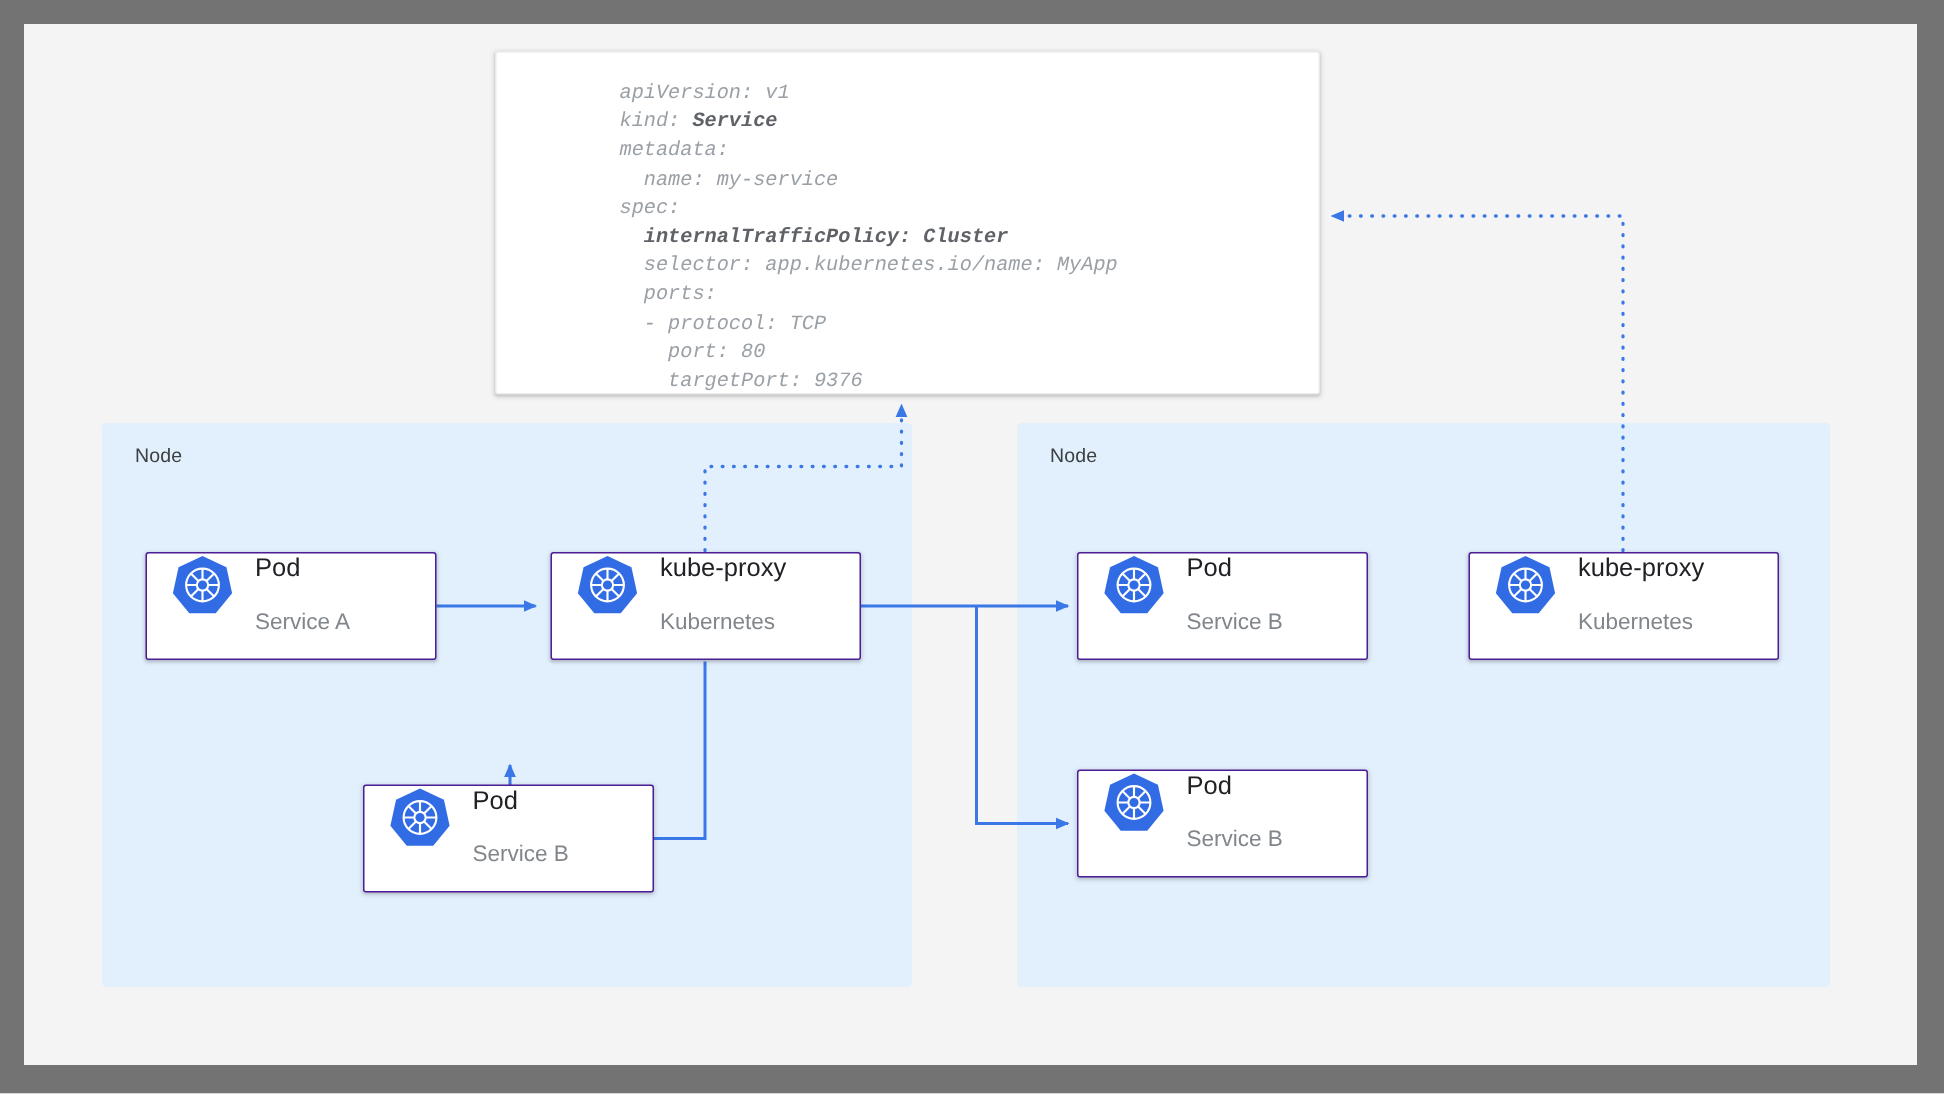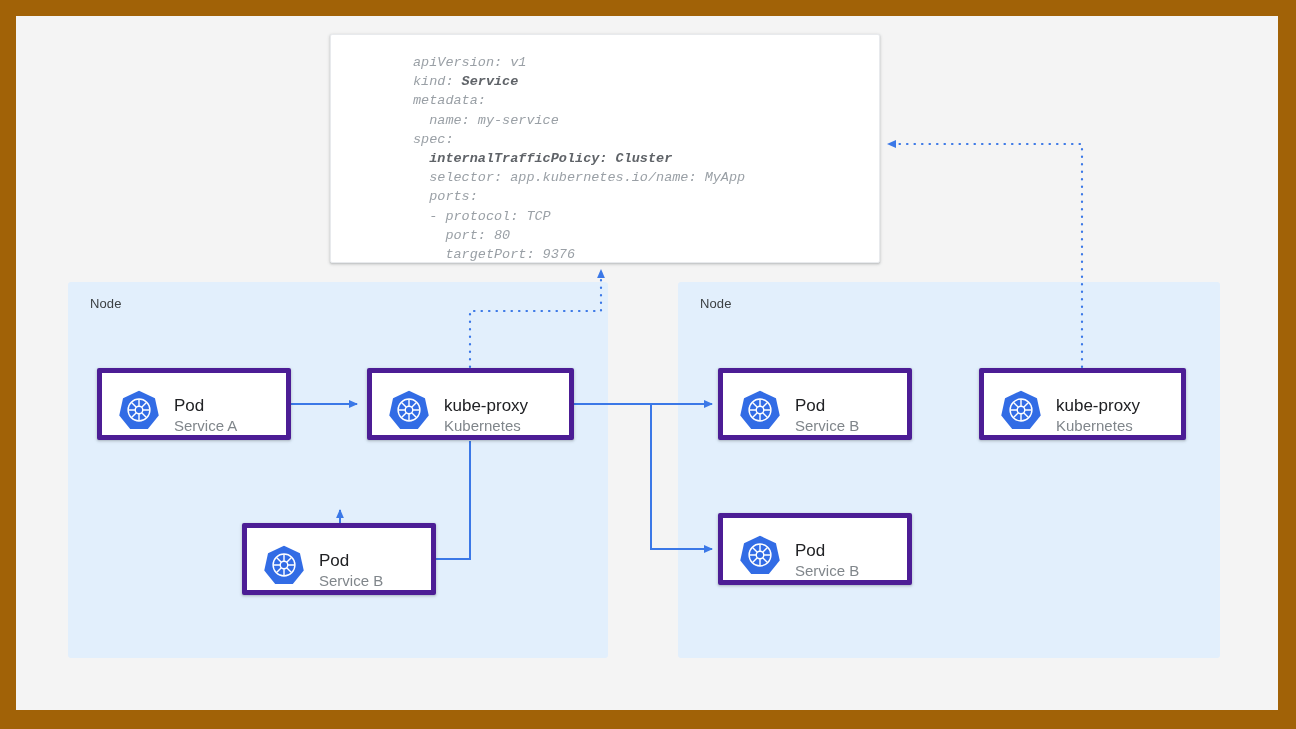--- a/index.html
+++ b/index.html
@@ -6,21 +6,21 @@
     margin: 0;
     padding: 0;
     background: #ffffff;
     font-family: "Liberation Sans", sans-serif;
   }
   #stage {
     position: relative;
     width: 1296px;
     height: 729px;
     overflow: hidden;
-    background: #a16207;
+    background: #737373;
   }
   
   .canvas {
     position: absolute;
     left: 16px;
     top: 16px;
     width: 1262px;
     height: 694px;
     background: #f4f4f4;
   }
@@ -35,44 +35,45 @@
     left: 22px;
     top: 14px;
     font-size: 13px;
     color: #3c4043;
     letter-spacing: .1px;
   }
   
   .card {
     position: absolute;
     background: #ffffff;
-    border: 5px solid #4c1d95;
+    border: 1px solid #4c1d95;
     border-radius: 2px;
     box-shadow: 0 1px 2px rgba(60,64,67,.22), 0 1px 3px 1px rgba(60,64,67,.10);
     display: flex;
-    align-items: flex-end;
+    align-items: flex-start;
     box-sizing: border-box;
   }
   .card .k8s {
     flex: 0 0 auto;
     margin-left: 16px;
     margin-right: 14px;
   }
   .card .txt {
     display: flex;
     flex-direction: column;
     line-height: 1.22;
   }
   .card .t1 {
     font-size: 17px;
     color: #202124;
   }
   .card .t2 {
     font-size: 15px;
     color: #80868b;
+    margin-top: 16px;
   }
   
   .yaml {
     position: absolute;
     left: 330px;
     top: 34px;
     width: 550px;
     height: 229px;
     background: #ffffff;
     border: 1px solid #e8eaed;

